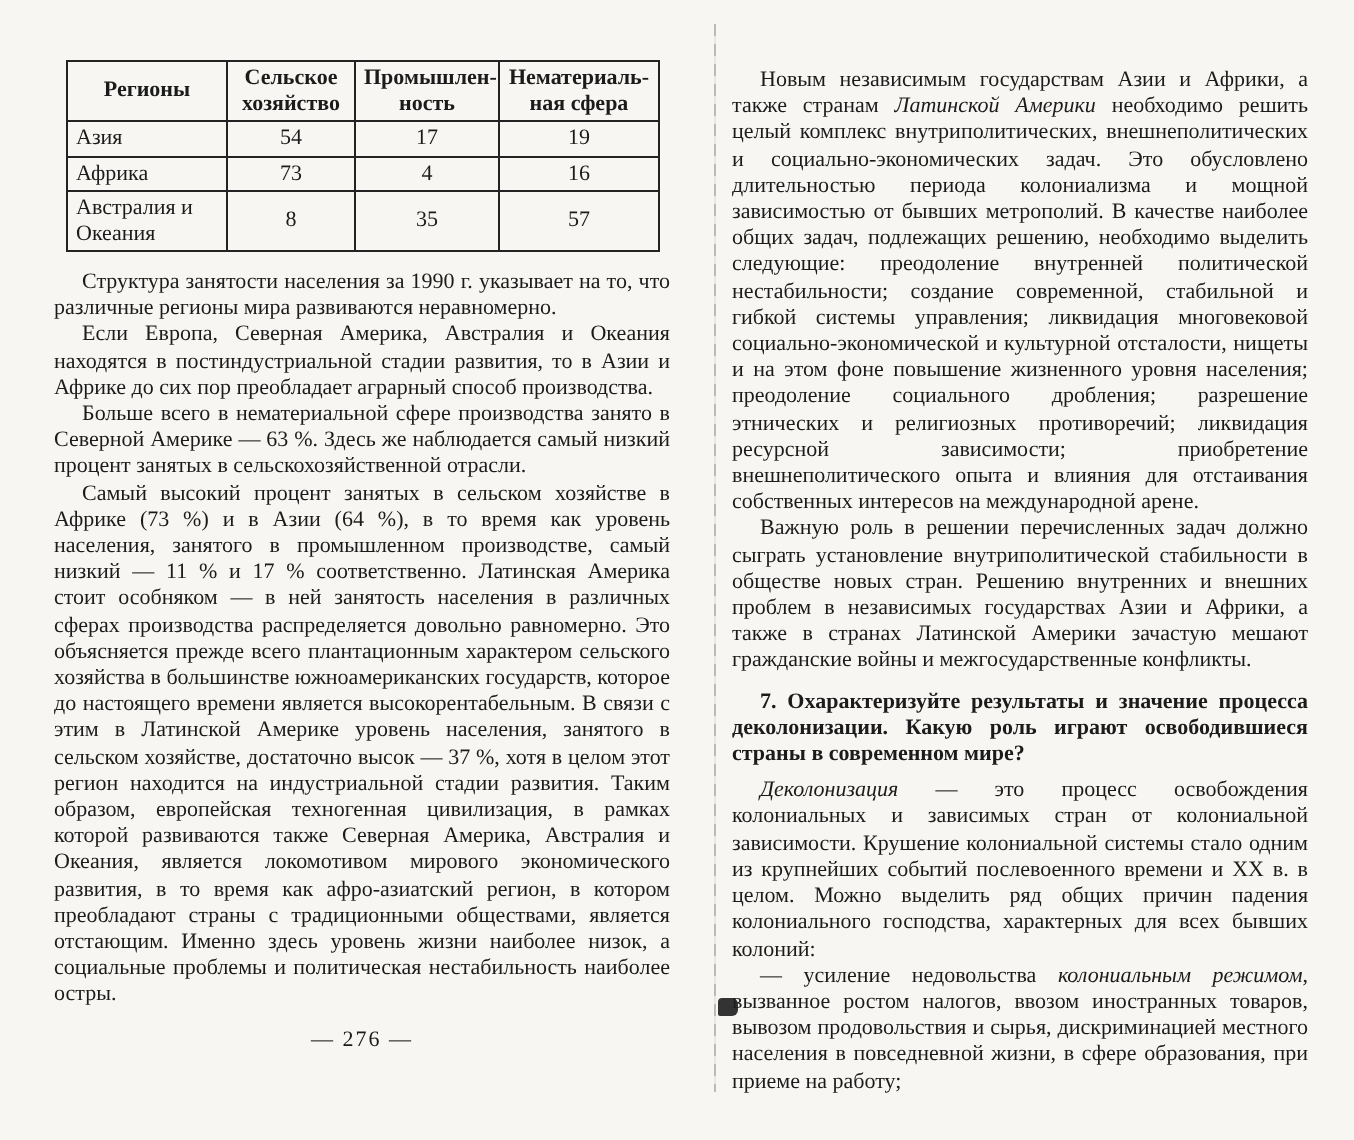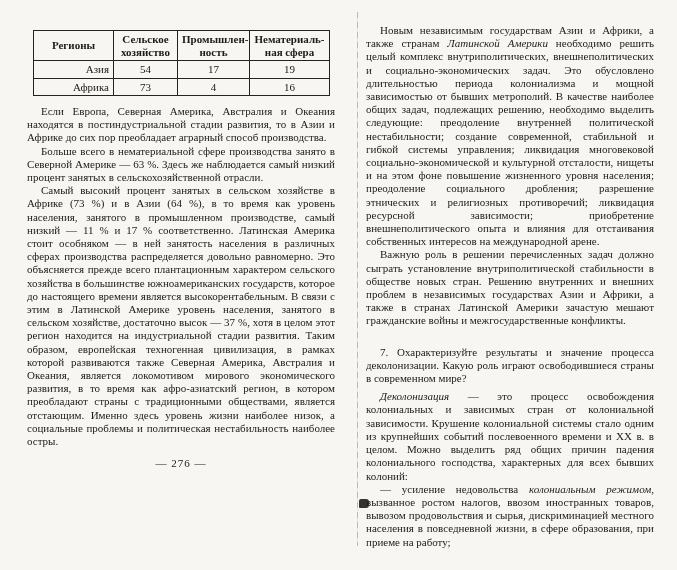--- a/index.html
+++ b/index.html
@@ -12,24 +12,24 @@
   }
   .spread { position: relative; width: 677px; height: 502px; }
 
   .page {
     position: absolute;
     font-size: 11px;
     line-height: 13.2px;
     text-align: justify;
   }
   .page-left  { left: 27px;  top: 27px; width: 308px; }
-  .page-right { left: 366px; top: 24px; width: 288px; }
+  .page-right { left: 366px; top: 34px; width: 288px; }
 
   p { margin: 0; text-indent: 14px; }
-  .q { font-weight: normal; margin-top: 18px; margin-bottom: 5px; }
+  .q { font-weight: bold; margin-top: 7px; margin-bottom: 5px; }
   .it { font-style: italic; }
 
   .page-num {
     text-align: center;
     text-indent: 0;
     margin-top: 9px;
     letter-spacing: 1px;
   }
 
   
@@ -41,21 +41,21 @@
     line-height: 12.5px;
     table-layout: fixed;
   }
   table.emp th, table.emp td {
     border: 1.2px solid #232323;
     padding: 2px 4px;
     text-align: center;
     vertical-align: middle;
   }
   table.emp th { font-weight: bold; }
-  table.emp td.rowlabel { text-align: right; }
+  table.emp td.rowlabel { text-align: left; }
   table.emp col.c1 { width: 80px; }
   table.emp col.c2 { width: 64px; }
   table.emp col.c3 { width: 72px; }
   table.emp col.c4 { width: 80px; }
 
   
   .gutter {
     position: absolute;
     left: 357px; top: 12px;
     width: 1px; height: 534px;
@@ -103,23 +103,30 @@
           <td>54</td>
           <td>17</td>
           <td>19</td>
         </tr>
         <tr>
           <td class="rowlabel">Африка</td>
           <td>73</td>
           <td>4</td>
           <td>16</td>
         </tr>
+        <tr>
+          <td class="rowlabel">Австралия и Океания</td>
+          <td>8</td>
+          <td>35</td>
+          <td>57</td>
+        </tr>
       </tbody>
     </table>
 
+    <p>Структура занятости населения за 1990 г. указывает на то, что различные регионы мира развиваются неравномерно.</p>
     <p>Если Европа, Северная Америка, Австралия и Океания находятся в постиндустриальной стадии развития, то в Азии и Африке до сих пор преобладает аграрный способ производства.</p>
     <p>Больше всего в нематериальной сфере производства занято в Северной Америке — 63 %. Здесь же наблюдается самый низкий процент занятых в сельскохозяйственной отрасли.</p>
     <p>Самый высокий процент занятых в сельском хозяйстве в Африке (73 %) и в Азии (64 %), в то время как уровень населения, занятого в промышленном производстве, самый низкий — 11 % и 17 % соответственно. Латинская Америка стоит особняком — в ней занятость населения в различных сферах производства распределяется довольно равномерно. Это объясняется прежде всего плантационным характером сельского хозяйства в большинстве южноамериканских государств, которое до настоящего времени является высокорентабельным. В связи с этим в Латинской Америке уровень населения, занятого в сельском хозяйстве, достаточно высок — 37 %, хотя в целом этот регион находится на индустриальной стадии развития. Таким образом, европейская техногенная цивилизация, в рамках которой развиваются также Северная Америка, Австралия и Океания, является локомотивом мирового экономического развития, в то время как афро-азиатский регион, в котором преобладают страны с традиционными обществами, является отстающим. Именно здесь уровень жизни наиболее низок, а социальные проблемы и политическая нестабильность наиболее остры.</p>
 
 
     <div class="page-num">— 276 —</div>
   </div>
 
   <div class="page page-right">
 

